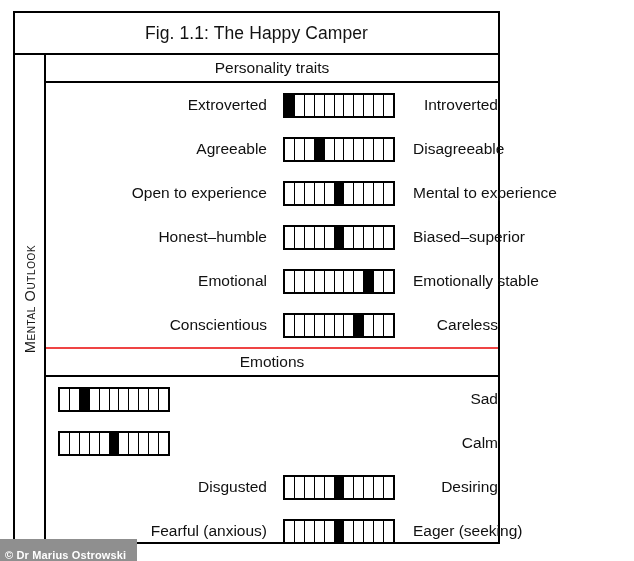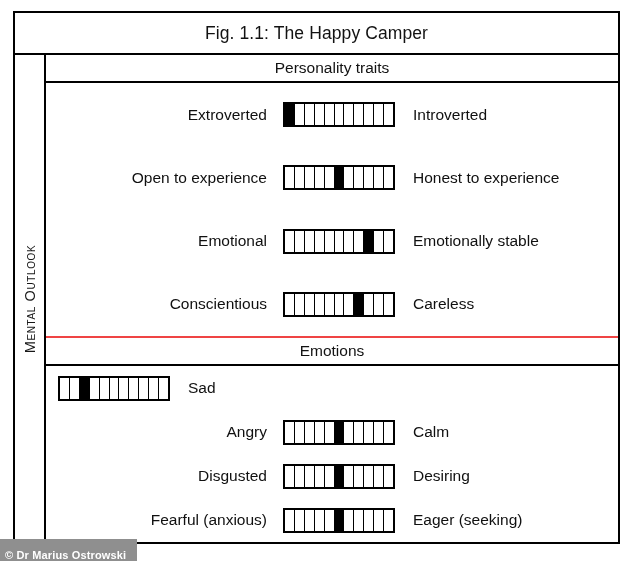--- a/index.html
+++ b/index.html
@@ -19,21 +19,21 @@
     height: 561px;
     background: #ffffff;
     overflow: hidden;
   }
 
   
   .figure-frame {
     position: absolute;
     left: 13px;
     top: 11px;
-    width: 607px;
+    width: 487px;
     height: 533px;
     border: 2px solid #000000;
     box-sizing: border-box;
     background: #ffffff;
   }
 
   
   .title-band {
     position: absolute;
     left: 0;
@@ -135,21 +135,21 @@
     text-align: right;
     padding-right: 16px;
     box-sizing: border-box;
     font-size: 15.5px;
     color: #101010;
     white-space: nowrap;
   }
 
   .pole-right {
     flex: 1 1 auto;
-    text-align: left;
+    text-align: right;
     padding-left: 18px;
     box-sizing: border-box;
     font-size: 15.5px;
     color: #101010;
     white-space: nowrap;
   }
 
   
   .scale {
     flex: 0 0 auto;
@@ -229,35 +229,69 @@
                   <div class="scale-cell"></div>
                   <div class="scale-cell"></div>
                   <div class="scale-cell"></div>
                   <div class="scale-cell"></div>
                   <div class="scale-cell"></div>
                   <div class="scale-cell"></div>
                 </div>
                 <div class="pole-right">Introverted</div>
               </div>
               <div class="trait-row">
+                <div class="pole-left">Agreeable</div>
+                <div class="scale">
+                  <div class="scale-cell"></div>
+                  <div class="scale-cell"></div>
+                  <div class="scale-cell"></div>
+                  <div class="scale-cell filled"></div>
+                  <div class="scale-cell"></div>
+                  <div class="scale-cell"></div>
+                  <div class="scale-cell"></div>
+                  <div class="scale-cell"></div>
+                  <div class="scale-cell"></div>
+                  <div class="scale-cell"></div>
+                  <div class="scale-cell"></div>
+                </div>
+                <div class="pole-right">Disagreeable</div>
+              </div>
+              <div class="trait-row">
                 <div class="pole-left">Open to experience</div>
                 <div class="scale">
                   <div class="scale-cell"></div>
                   <div class="scale-cell"></div>
                   <div class="scale-cell"></div>
                   <div class="scale-cell"></div>
                   <div class="scale-cell"></div>
                   <div class="scale-cell filled"></div>
                   <div class="scale-cell"></div>
                   <div class="scale-cell"></div>
                   <div class="scale-cell"></div>
                   <div class="scale-cell"></div>
                   <div class="scale-cell"></div>
                 </div>
-                <div class="pole-right">Honest to experience</div>
+                <div class="pole-right">Mental to experience</div>
+              </div>
+              <div class="trait-row">
+                <div class="pole-left">Honest–humble</div>
+                <div class="scale">
+                  <div class="scale-cell"></div>
+                  <div class="scale-cell"></div>
+                  <div class="scale-cell"></div>
+                  <div class="scale-cell"></div>
+                  <div class="scale-cell"></div>
+                  <div class="scale-cell filled"></div>
+                  <div class="scale-cell"></div>
+                  <div class="scale-cell"></div>
+                  <div class="scale-cell"></div>
+                  <div class="scale-cell"></div>
+                  <div class="scale-cell"></div>
+                </div>
+                <div class="pole-right">Biased–superior</div>
               </div>
               <div class="trait-row">
                 <div class="pole-left">Emotional</div>
                 <div class="scale">
                   <div class="scale-cell"></div>
                   <div class="scale-cell"></div>
                   <div class="scale-cell"></div>
                   <div class="scale-cell"></div>
                   <div class="scale-cell"></div>
                   <div class="scale-cell"></div>
@@ -303,21 +337,20 @@
                   <div class="scale-cell"></div>
                   <div class="scale-cell"></div>
                   <div class="scale-cell"></div>
                   <div class="scale-cell"></div>
                   <div class="scale-cell"></div>
                   <div class="scale-cell"></div>
                 </div>
                 <div class="pole-right">Sad</div>
               </div>
               <div class="trait-row">
-                <div class="pole-left">Angry</div>
                 <div class="scale">
                   <div class="scale-cell"></div>
                   <div class="scale-cell"></div>
                   <div class="scale-cell"></div>
                   <div class="scale-cell"></div>
                   <div class="scale-cell"></div>
                   <div class="scale-cell filled"></div>
                   <div class="scale-cell"></div>
                   <div class="scale-cell"></div>
                   <div class="scale-cell"></div>

